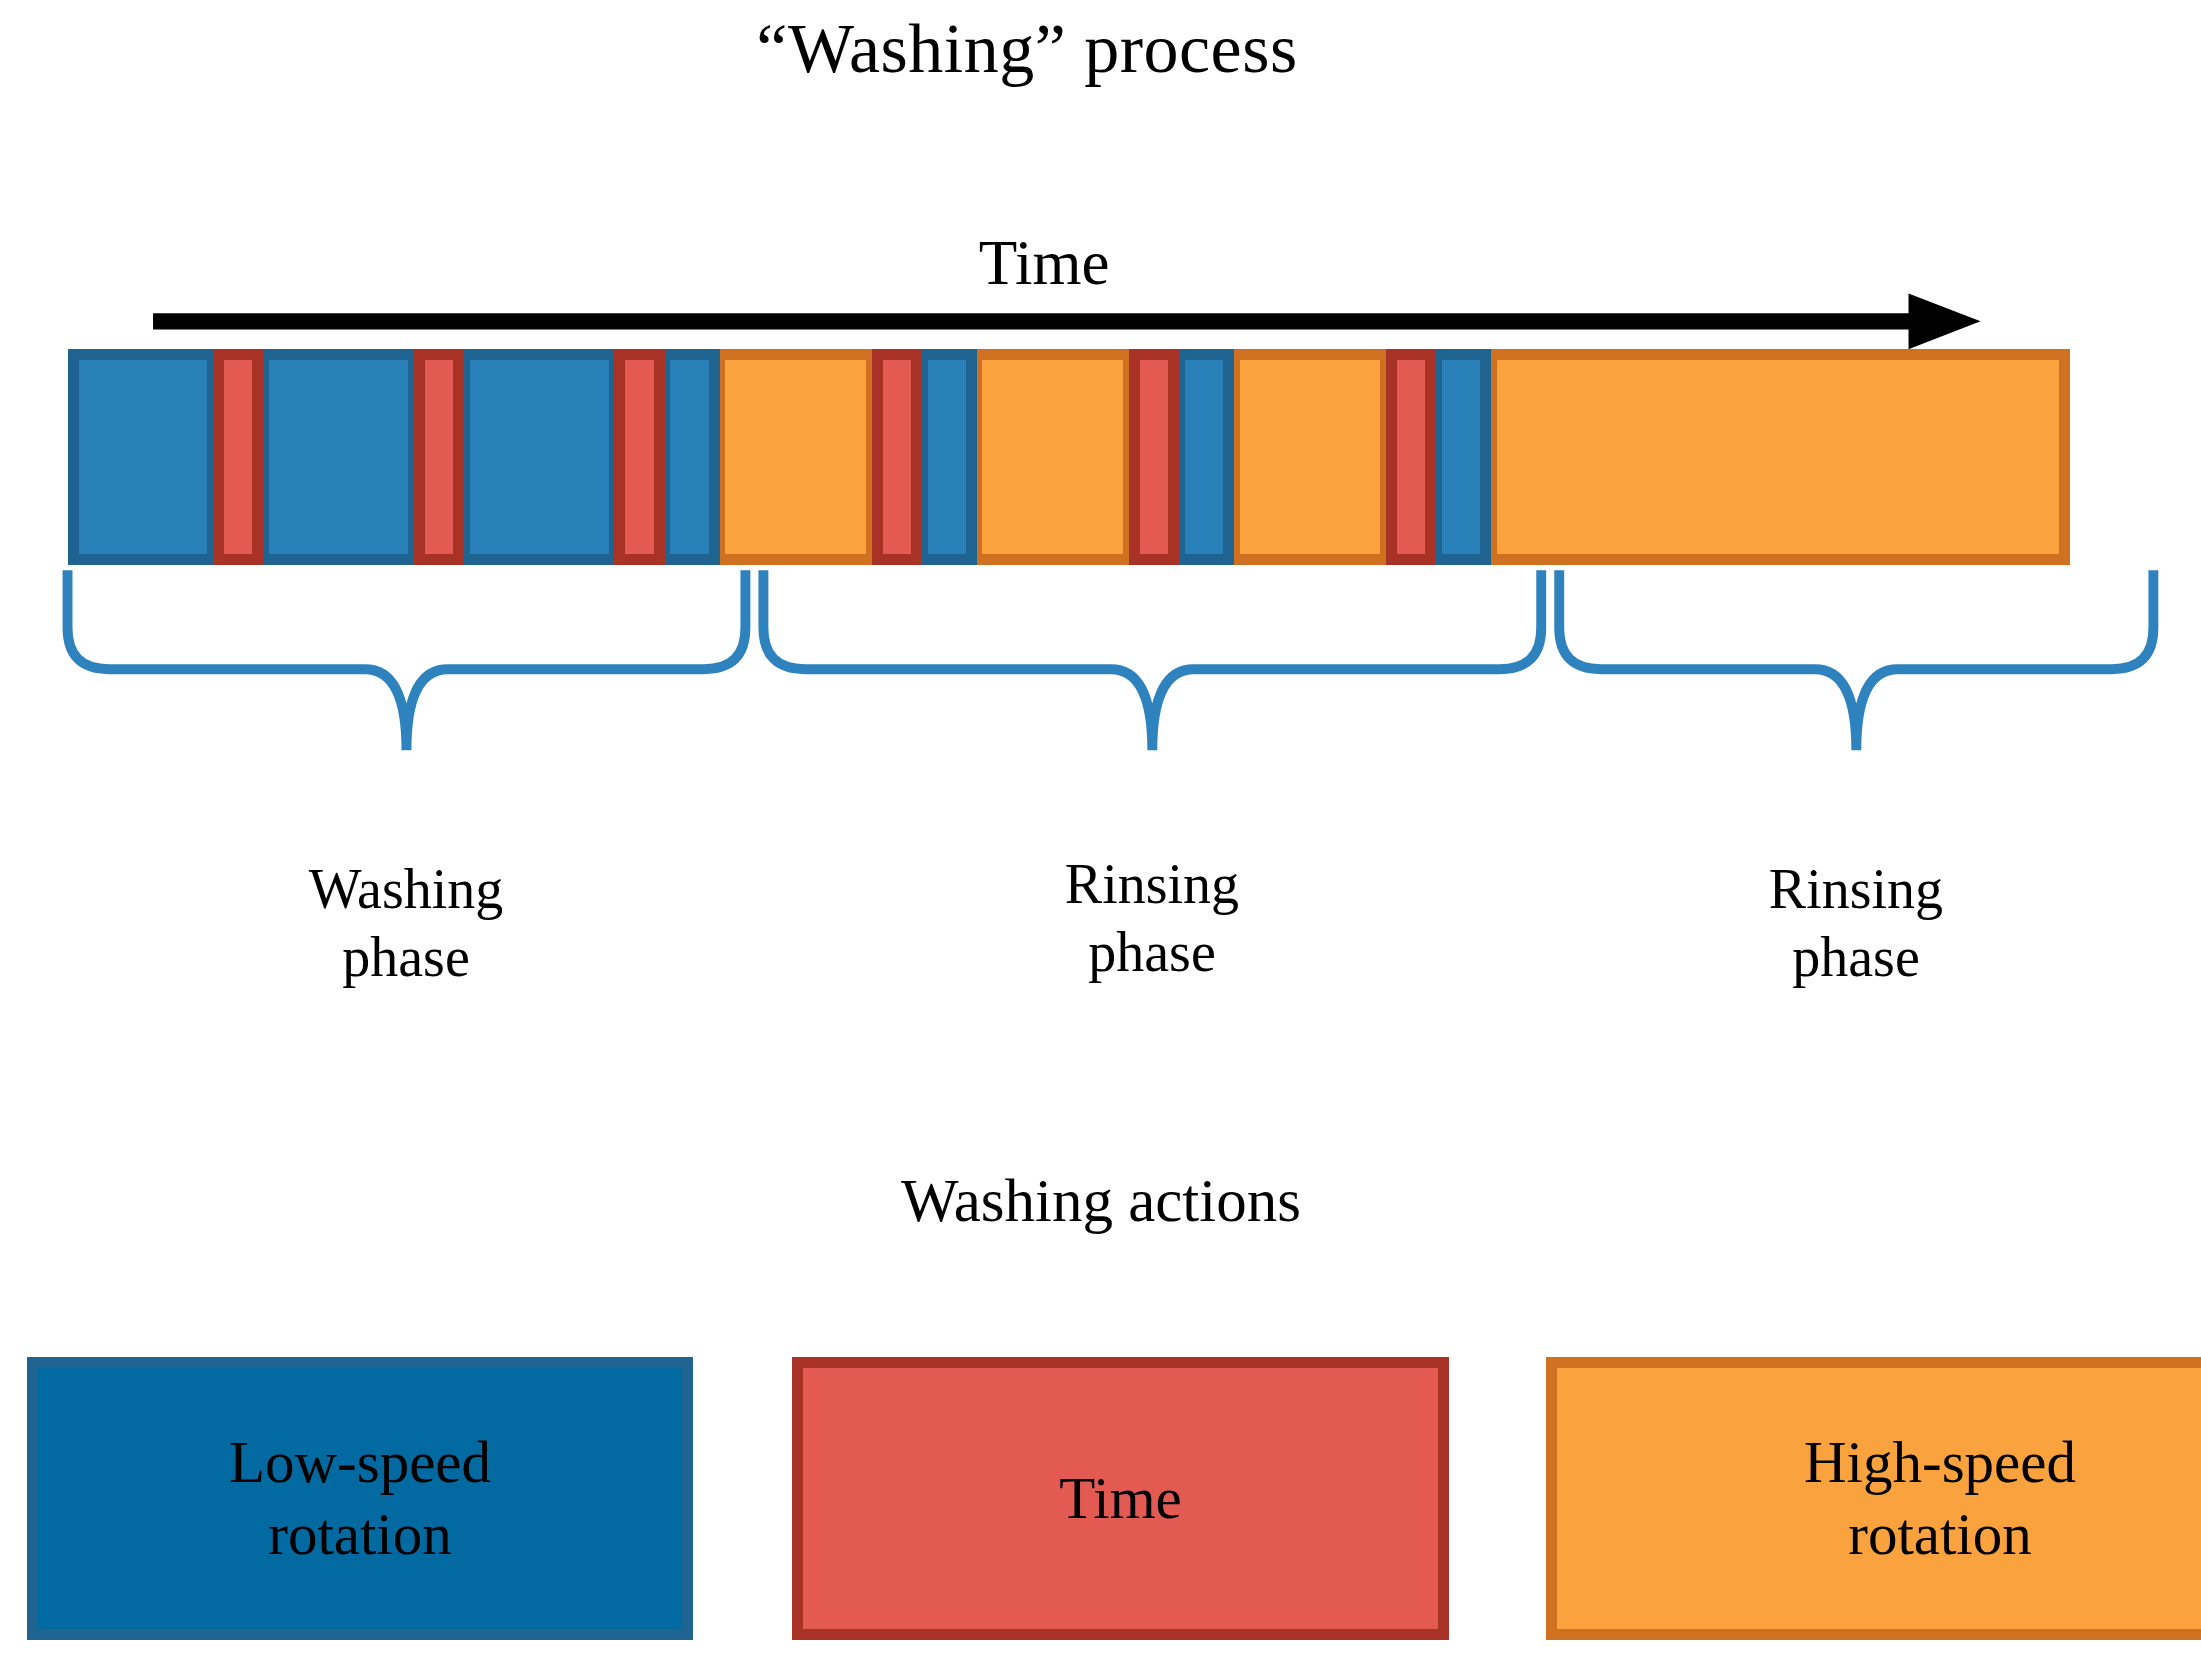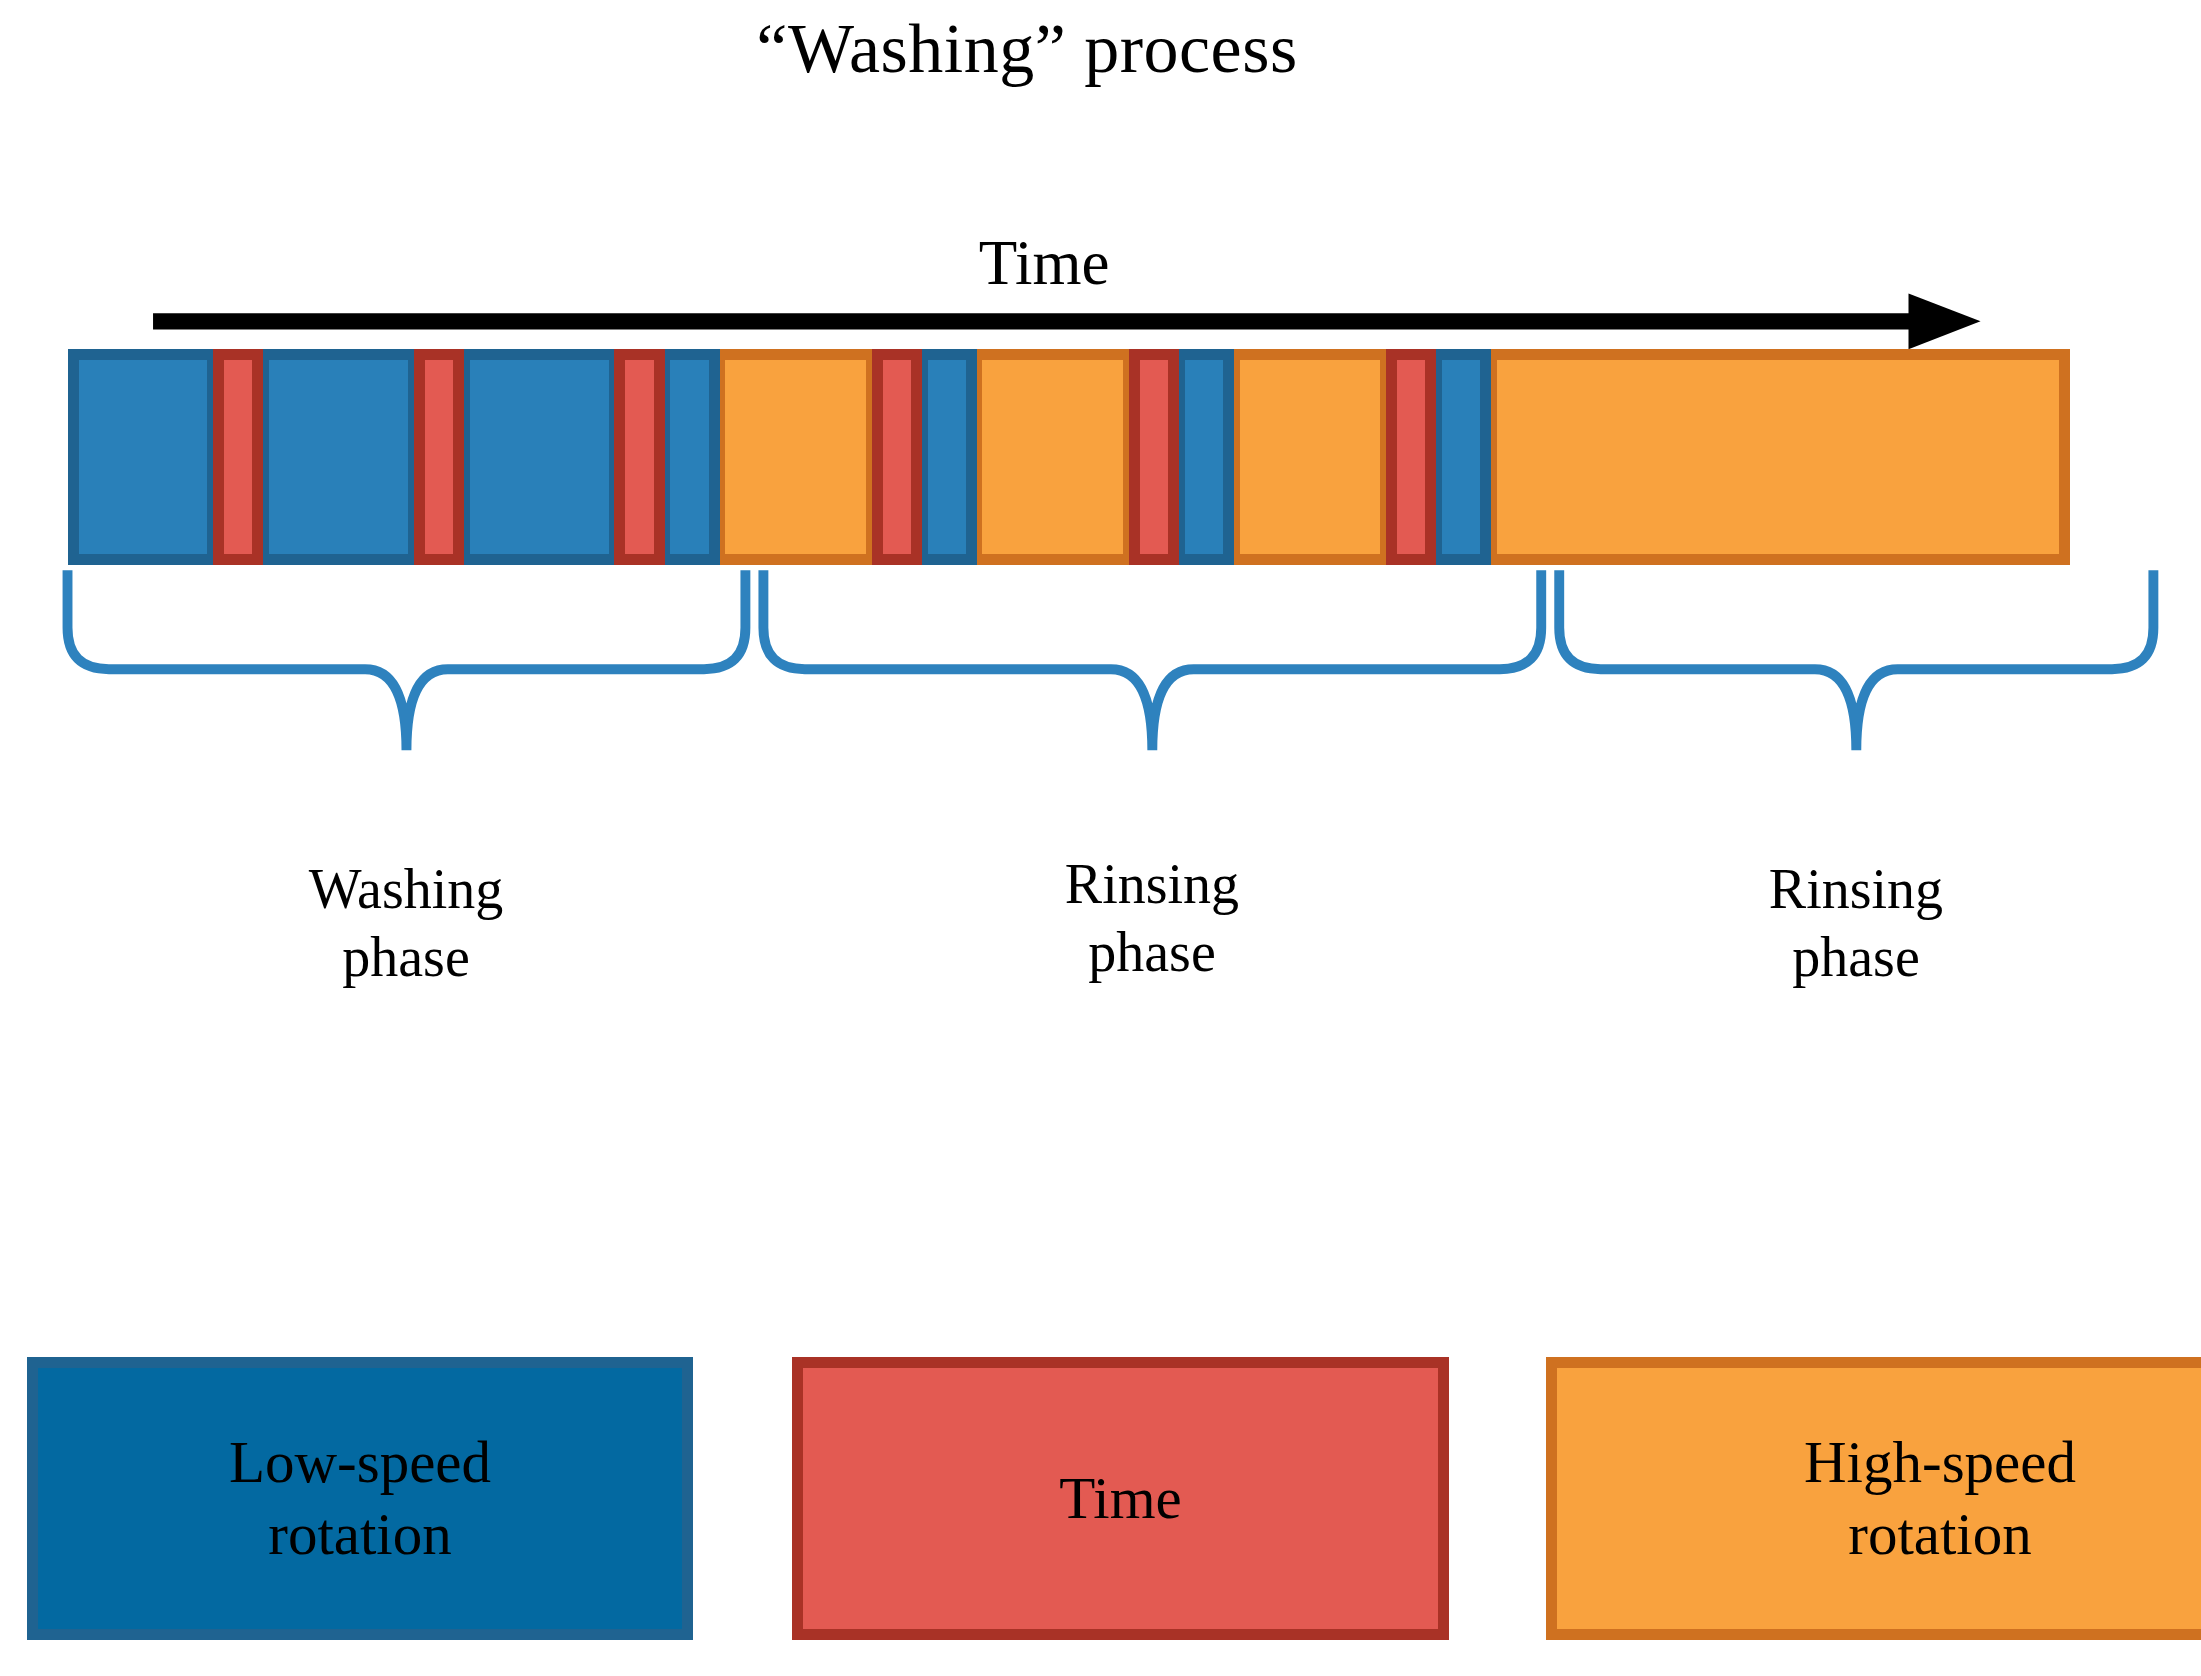--- a/index.html
+++ b/index.html
@@ -139,20 +139,21 @@
 
   <div id="phase-labels">
       <div class="phase-label" style="left: 136px; width: 540px; top: 855px;">Washing
 phase</div>
       <div class="phase-label" style="left: 882px; width: 540px; top: 850px;">Rinsing
 phase</div>
       <div class="phase-label" style="left: 1586px; width: 540px; top: 855px;">Rinsing
 phase</div>
     </div>
 
+  <div id="actions-title">Washing actions</div>
 
   <div id="legend">
       <div class="legend-box blue" style="left: 27px; width: 666px;"><span>Low-speed
 rotation</span></div>
       <div class="legend-box red" style="left: 792px; width: 657px;"><span>Time</span></div>
       <div class="legend-box orange" style="left: 1546px; width: 788px;"><span>High-speed
 rotation</span></div>
     </div>
 
 </div>

